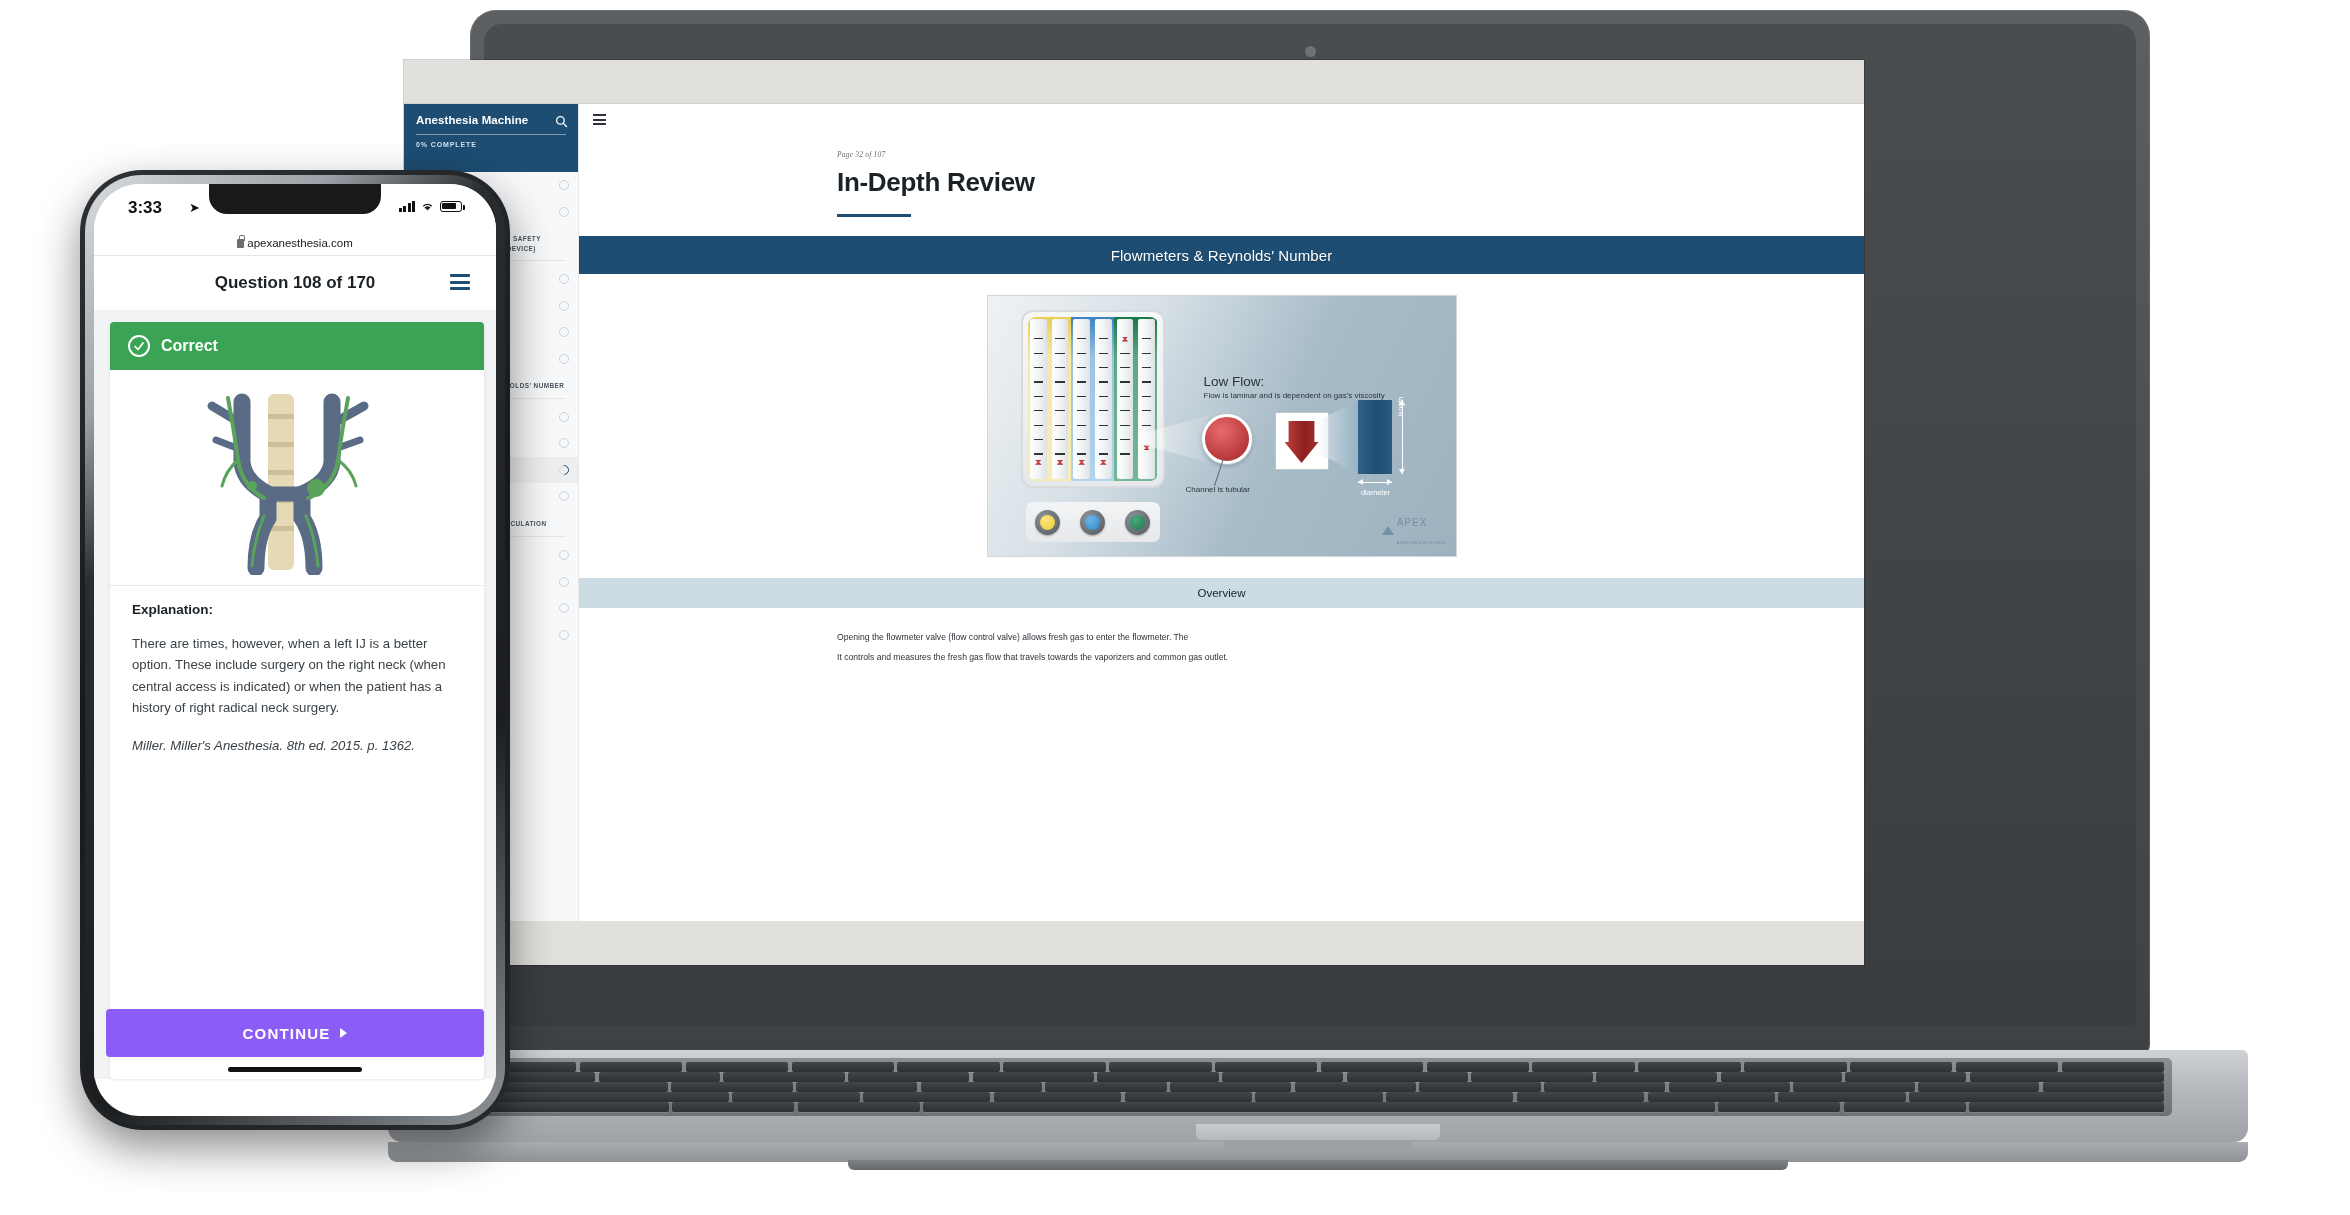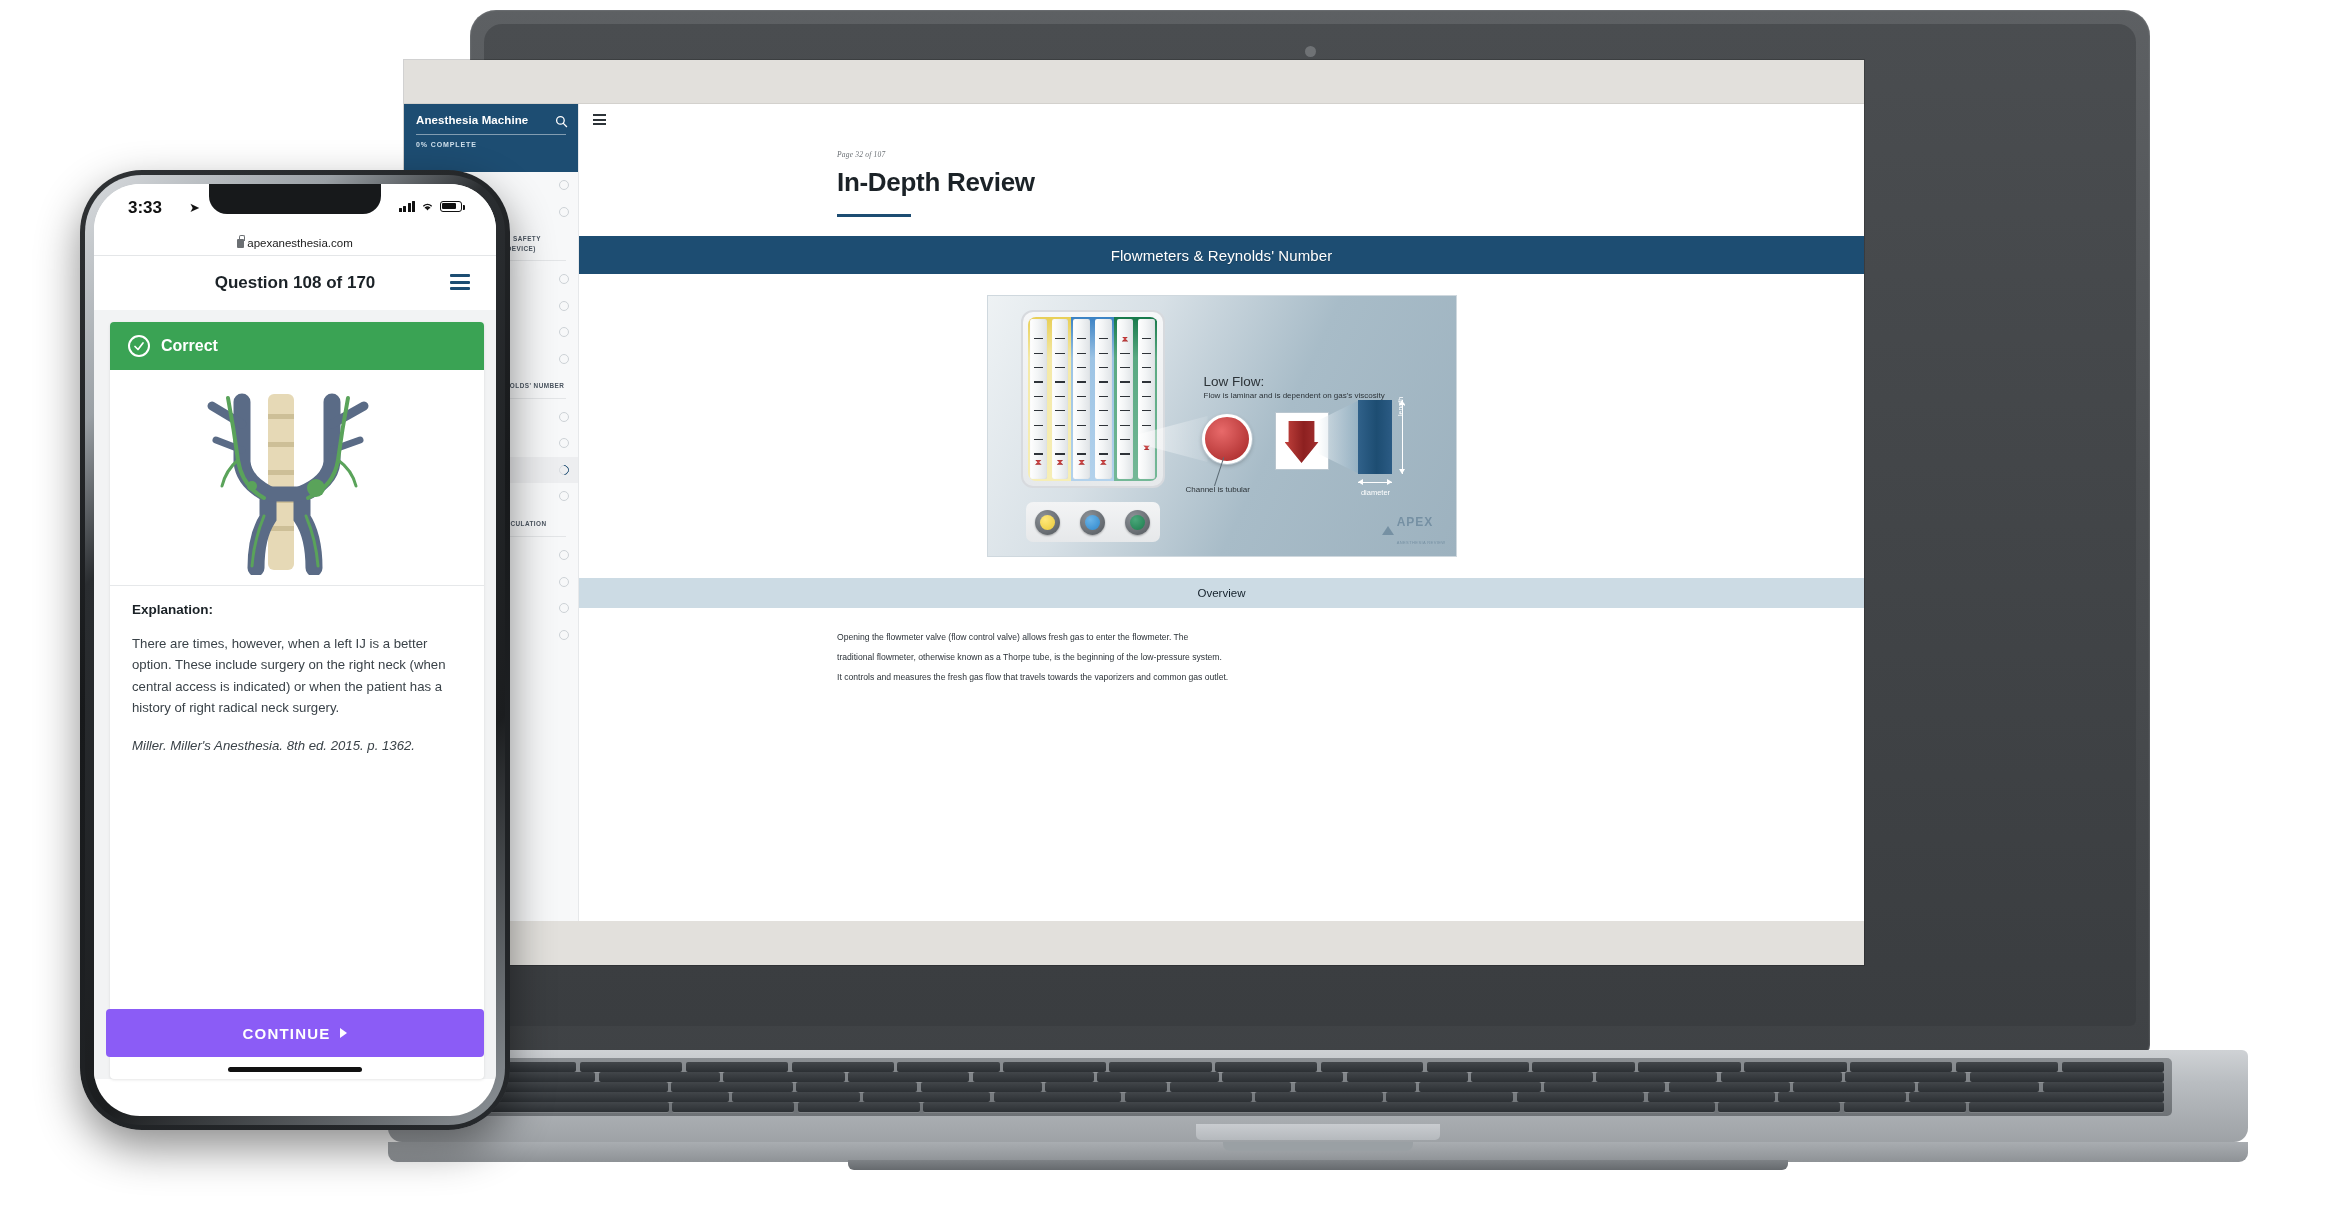--- a/index.html
+++ b/index.html
@@ -159,21 +159,21 @@
   .diamlbl { position:absolute; left:360px; top:192px; width:56px; text-align:center;
              font-size:7.5px; color:#fff; }
   .tubular { position:absolute; left:198px; top:189px; font-size:8px; color:#2c3338; }
   .tubline { position:absolute; left:226px; top:160px; width:1px; height:30px;
              background:#5c6b75; transform:rotate(18deg); transform-origin:bottom; }
 
   .wmark { position:absolute; right:10px; bottom:8px; display:flex; align-items:center; gap:3px;
            opacity:.5; }
   .wmark .tri { width:0;height:0;border-left:6px solid transparent;border-right:6px solid transparent;
                 border-bottom:9px solid #4c6d86; }
-  .wmark .tx1 { font-size:12px; font-weight:bold; color:#4c6d86; letter-spacing:1px; }
+  .wmark .tx1 { font-size:10px; font-weight:normal; color:#4c6d86; letter-spacing:1px; }
   .wmark .tx2 { font-size:4px; color:#4c6d86; letter-spacing:.4px; }
 
   .ovbar { margin-top:21px; height:30px; background:#ccdbe4; display:flex; align-items:center;
            justify-content:center; }
   .ovbar span { font-size:11.5px; color:#14212b; }
   .ovbody { padding:19px 0 0 258px; }
   .ovbody p { font-size:8.6px; color:#2b3238; line-height:2.35; }
   .screen-gray { position:absolute; left:0; bottom:0; width:100%; height:44px; background:#e2e0dc; }
 
   
@@ -587,21 +587,20 @@
                 </div>
 
               </div>
             </div>
 
             <div class="ovbar">
               <span>Overview</span>
             </div>
             <div class="ovbody">
               <p>Opening the flowmeter valve (flow control valve) allows fresh gas to enter the flowmeter. The</p>
-              <p>traditional flowmeter, otherwise known as a Thorpe tube, is the beginning of the low-pressure system.</p>
               <p>It controls and measures the fresh gas flow that travels towards the vaporizers and common gas outlet.</p>
             </div>
           </div>
         </div>
       </div>
 
       <div class="screen-gray"></div>
     </div>
     <div class="screen-shadow"></div>
 

